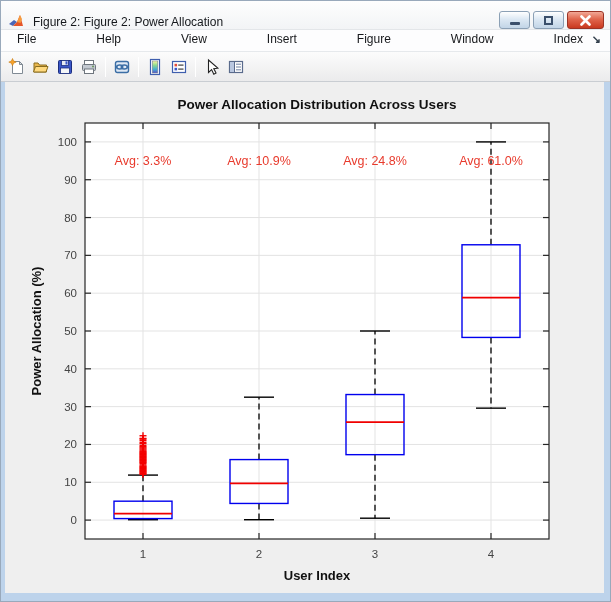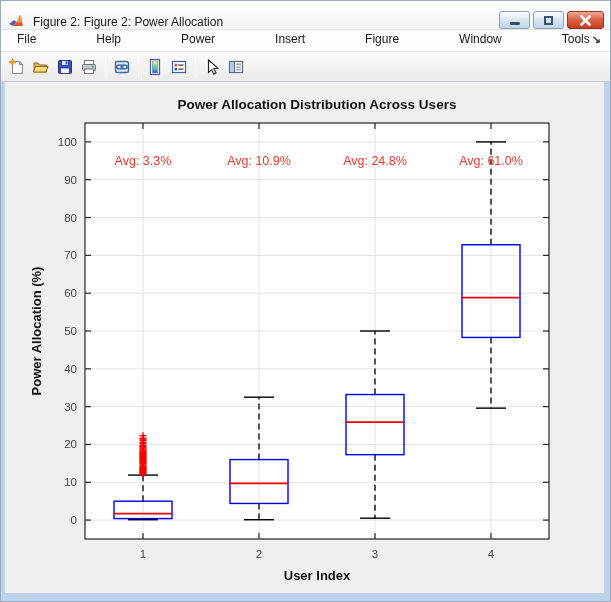--- a/index.html
+++ b/index.html
@@ -85,25 +85,25 @@
         <svg width="11" height="11" viewBox="0 0 11 11">
           <path d="M1.5 1.5 L9.5 9.5 M9.5 1.5 L1.5 9.5" stroke="#ffffff" stroke-width="2.6" stroke-linecap="round"></path>
         </svg>
       </div>
     </div>
   </div>
 
   <div class="menubar">
     <span class="menu-item">File</span>
     <span class="menu-item">Help</span>
-    <span class="menu-item">Power</span>
+    <span class="menu-item">View</span>
     <span class="menu-item">Insert</span>
     <span class="menu-item">Figure</span>
     <span class="menu-item">Window</span>
-    <span class="menu-item">Tools</span>
+    <span class="menu-item">Index</span>
     <span class="menu-item">View</span>
     <span class="menu-overflow">↘</span>
   </div>
 
   <div class="toolbar">
     <div class="tb-btn">
       <svg width="18" height="18" viewBox="0 0 18 18">
         <path d="M4.5 3.5 h7 l3 3 v9 h-10 z" fill="#ffffff" stroke="#808a94" stroke-width="1"></path>
         <path d="M11.5 3.5 v3 h3 z" fill="#d8dde2" stroke="#808a94" stroke-width="1"></path>
         <polygon points="4.5,0.5 5.6,3 8.2,4.1 5.6,5.2 4.5,7.7 3.4,5.2 0.8,4.1 3.4,3" fill="#f7a22b" stroke="#c87a10" stroke-width="0.6"></polygon>

